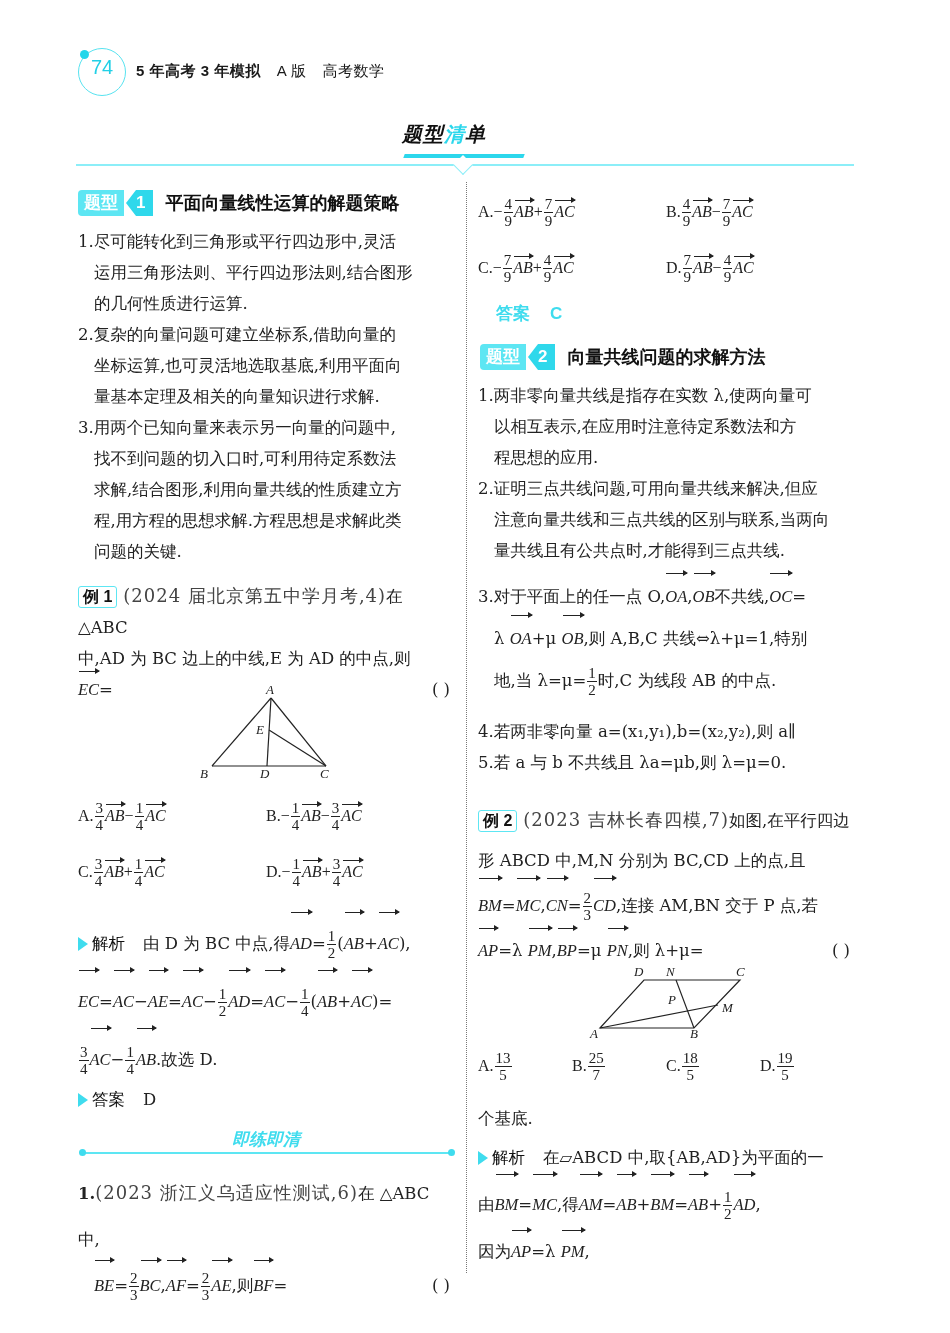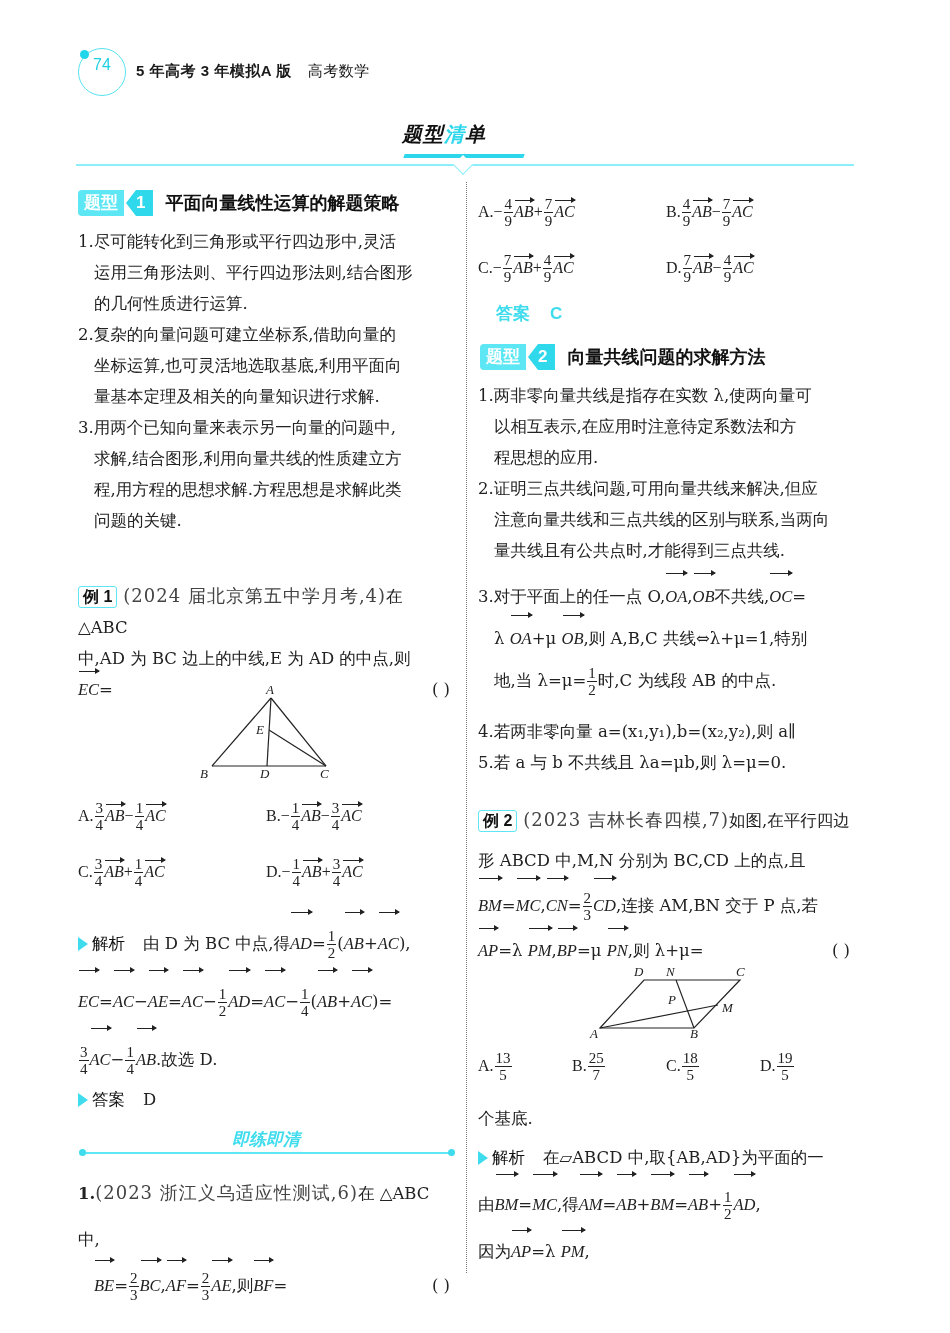--- a/index.html
+++ b/index.html
@@ -2,24 +2,24 @@
 <html><head>
 <meta charset="utf-8">
 <style>
   * { box-sizing: border-box; margin: 0; padding: 0; }
   html, body { width: 950px; height: 1333px; background: #ffffff; }
   body { position: relative; font-family: "DejaVu Serif", "Liberation Serif", serif; color: #222; overflow: hidden; }
 
   
   .page-num-circle { position: absolute; left: 78px; top: 48px; width: 48px; height: 48px; border: 1.5px solid #58e3f0; border-radius: 50%; }
   .page-num-dot { position: absolute; left: 80px; top: 50px; width: 9px; height: 9px; border-radius: 50%; background: #22d6ea; }
-  .page-num { position: absolute; left: 78px; top: 56px; width: 48px; text-align: center; font-family: "Liberation Sans", sans-serif; font-size: 16px; color: #22d0e6; }
+  .page-num { position: absolute; left: 78px; top: 56px; width: 48px; text-align: center; font-family: "Liberation Sans", sans-serif; font-size: 20px; color: #22d0e6; }
   .header-title { position: absolute; left: 136px; top: 62px; font-family: "Liberation Sans", sans-serif; font-size: 15px; color: #1a1a1a; letter-spacing: 0.5px; }
   .header-title b { font-weight: 700; }
-  .header-title .ed { margin-left: 0; font-weight: 700; }
+  .header-title .ed { margin-left: 16px; font-weight: 400; }
   .header-title .subj { margin-left: 16px; font-weight: 400; }
 
   .section-title { position: absolute; left: 402px; top: 121px; font-family: "Liberation Sans", "DejaVu Sans", sans-serif; font-size: 20px; font-weight: 700; font-style: italic; letter-spacing: 1px; color: #111; }
   .section-title .hl { color: #2cd7ec; }
   .section-underline { position: absolute; left: 404px; top: 154px; width: 120px; height: 4px; background: #2cd7ec; transform: skewX(-20deg); }
   .rule-top { position: absolute; left: 76px; right: 96px; top: 164px; height: 1.5px; background: #8ceef8; }
   .rule-notch { position: absolute; left: 456px; top: 158px; width: 14px; height: 14px; border-right: 1.5px solid #8ceef8; border-bottom: 1.5px solid #8ceef8; transform: rotate(45deg); background: #fff; }
 
   .col-divider { position: absolute; left: 466px; top: 182px; bottom: 60px; border-left: 1.5px dotted #777; }
 
@@ -95,20 +95,21 @@
       <div class="indent">运用三角形法则、平行四边形法则,结合图形</div>
       <div class="indent">的几何性质进行运算.</div>
     </div>
     <div>
       <div><span>2.</span><span>复杂的向量问题可建立坐标系,借助向量的</span></div>
       <div class="indent">坐标运算,也可灵活地选取基底,利用平面向</div>
       <div class="indent">量基本定理及相关的向量知识进行求解.</div>
     </div>
     <div>
       <div><span>3.</span><span>用两个已知向量来表示另一向量的问题中,</span></div>
+      <div class="indent">找不到问题的切入口时,可利用待定系数法</div>
       <div class="indent">求解,结合图形,利用向量共线的性质建立方</div>
       <div class="indent">程,用方程的思想求解.方程思想是求解此类</div>
       <div class="indent">问题的关键.</div>
     </div>
   </div>
 
   <div class="abs p" style="left:0; top:394px; width:376px;">
     <div><span class="ex-badge">例 1</span><span class="src">(2024 届北京第五中学月考,4)</span><span>在 △ABC</span></div>
     <div>中,AD 为 BC 边上的中线,E 为 AD 的中点,则</div>
     <div style="position:relative;"><span class="vec">EC</span><span>=</span><span class="paren-blank">(        )</span></div>

